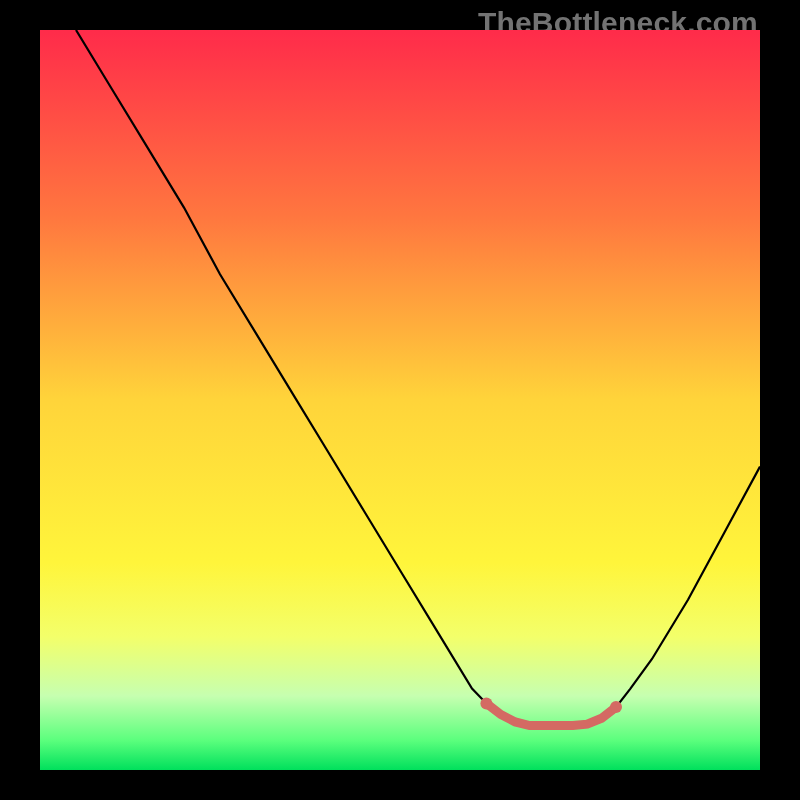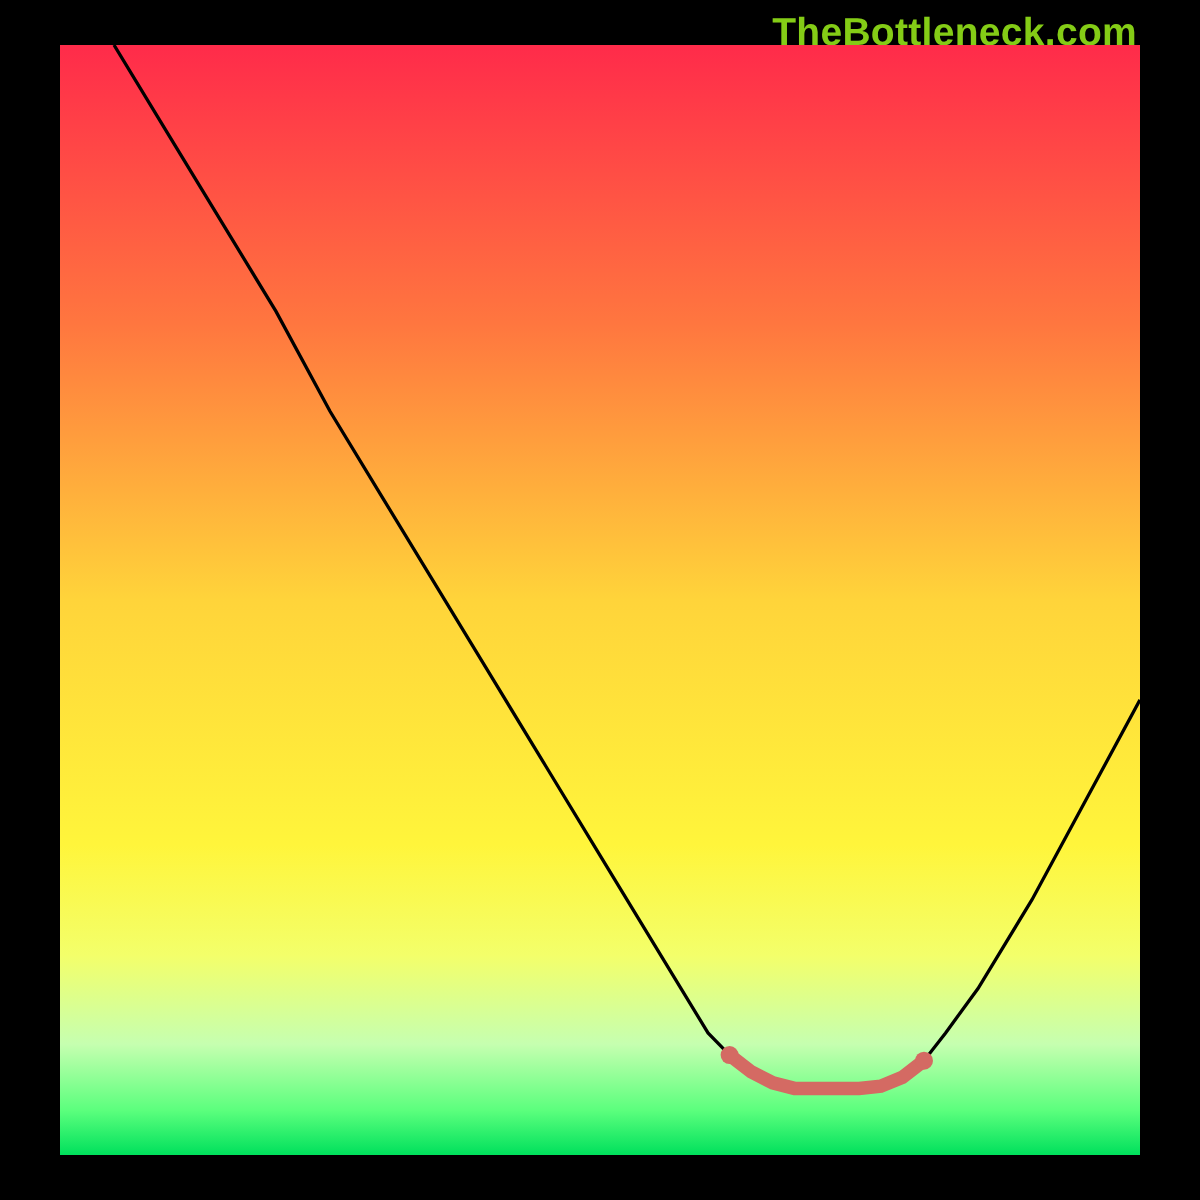--- a/index.html
+++ b/index.html
@@ -23,23 +23,23 @@
     left: 0;
     top: 0;
     width: 720px;
     height: 740px;
   }
   .watermark {
     position: absolute;
     top: 6px;
     right: 42px;
     font-family: Arial, Helvetica, sans-serif;
-    font-size: 26px;
+    font-size: 30px;
     font-weight: bold;
-    color: #84cc16;
+    color: #737373;
     letter-spacing: 0.2px;
   }
   svg { display: block; }
 </style>
 </head>
 <body>
 
 <div class="watermark">TheBottleneck.com</div>
 
 <div class="frame">

